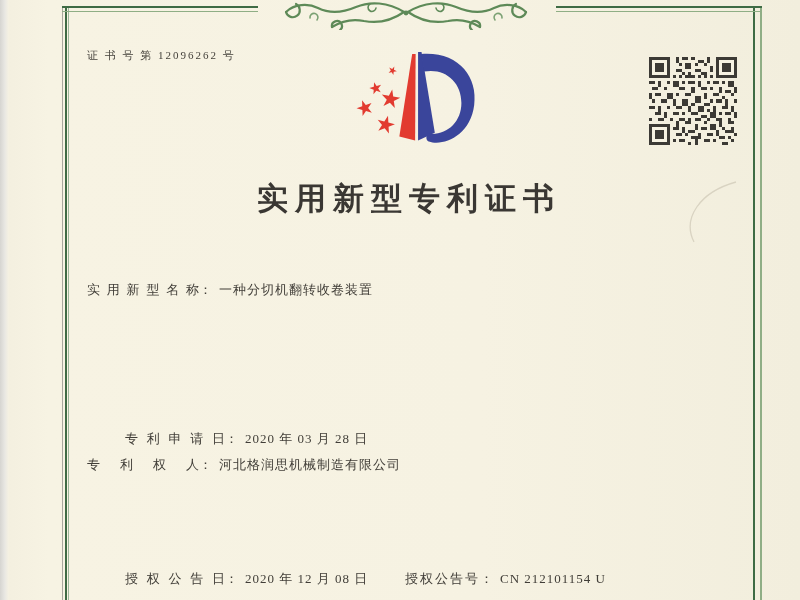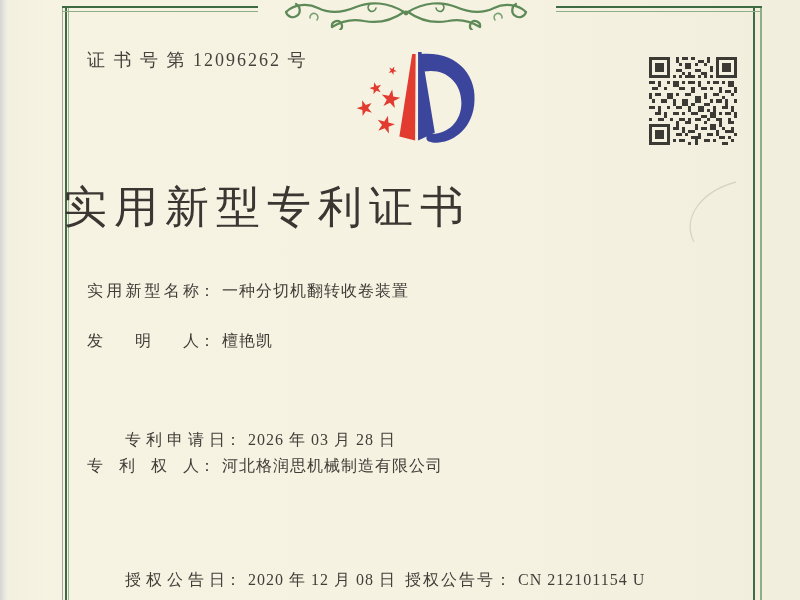--- a/index.html
+++ b/index.html
@@ -19,30 +19,30 @@
   .vr-a{left:753px;top:6px;width:2px;height:594px;background:#3f6b44;}
   .vr-b{left:760px;top:6px;width:2px;height:594px;background:#8fae85;}
   .ht-dark-l{left:62px;top:6px;width:196px;height:2px;background:#3f6b44;}
   .ht-light-l{left:62px;top:11px;width:196px;height:1px;background:#8fae85;}
   .ht-dark-r{left:556px;top:6px;width:206px;height:2px;background:#3f6b44;}
   .ht-light-r{left:556px;top:11px;width:206px;height:1px;background:#8fae85;}
   .flourish{position:absolute;left:250px;top:0;width:312px;height:30px;}
   
   .certno{
     position:absolute;left:87px;top:48px;
-    font-size:18px;color:#45423c;letter-spacing:2px;white-space:nowrap;
+    font-size:11px;color:#45423c;letter-spacing:2px;white-space:nowrap;
   }
   .title{
-    position:absolute;left:63px;top:178px;width:692px;
-    font-size:44px;font-weight:400;color:#3a3733;letter-spacing:7px;white-space:nowrap;
+    position:absolute;left:63px;top:178px;width:692px;text-align:center;
+    font-size:31px;font-weight:700;color:#3a3733;letter-spacing:7px;white-space:nowrap;
   }
   .logo{position:absolute;left:332px;top:46px;width:182px;height:128px;}
   .qr{position:absolute;left:649px;top:57px;width:88px;height:88px;}
   .penmark{position:absolute;left:678px;top:180px;width:72px;height:72px;opacity:.55;}
-  .row{position:absolute;left:87px;width:660px;font-size:16px;color:#413e38;white-space:nowrap;}
+  .row{position:absolute;left:87px;width:660px;font-size:13px;color:#413e38;white-space:nowrap;}
   .r1{top:281px}.r2{top:331px}.r3{top:381px}.r4{top:430px}
   .r5{top:456px}.r6{top:529px}.r7{top:570px}
   .flabel{
     display:inline-block;width:112px;
     text-align:justify;text-align-last:justify;text-justify:inter-character;
     vertical-align:bottom;
   }
   .w-mid .flabel{width:100px;margin-left:38px;}
   .w-narrow .flabel{width:74px;}
   .colon{display:inline-block;}
@@ -121,25 +121,22 @@
 
   <svg class="penmark" viewBox="0 0 72 72">
     <path d="M58 2 C22 12 4 38 16 62" stroke="#c4bdab" stroke-width="1.3" fill="none"></path>
   </svg>
 
   <div class="title">实用新型专利证书</div>
 
   <div class="row r1">
     <span class="flabel">实用新型名称</span><span class="colon">：</span><span class="fvalue">一种分切机翻转收卷装置</span>
   </div>
-  <div class="row r2">
-    <span class="flabel">发明人</span><span class="colon">：</span><span class="fvalue">檀艳凯</span>
-  </div>
   <div class="row r4 w-mid">
-    <span class="flabel">专利申请日</span><span class="colon">：</span><span class="fvalue">2026 年 03 月 28 日</span>
+    <span class="flabel">专利申请日</span><span class="colon">：</span><span class="fvalue">2020 年 03 月 28 日</span>
   </div>
   <div class="row r5">
     <span class="flabel">专利权人</span><span class="colon">：</span><span class="fvalue">河北格润思机械制造有限公司</span>
   </div>
   <div class="row r7 w-mid">
     <span class="flabel">授权公告日</span><span class="colon">：</span><span class="fvalue">2020 年 12 月 08 日</span>
     <span class="grant">
       <span class="glabel">授权公告号</span><span class="colon">：</span><span class="fvalue">CN 212101154 U</span>
     </span>
   </div>

